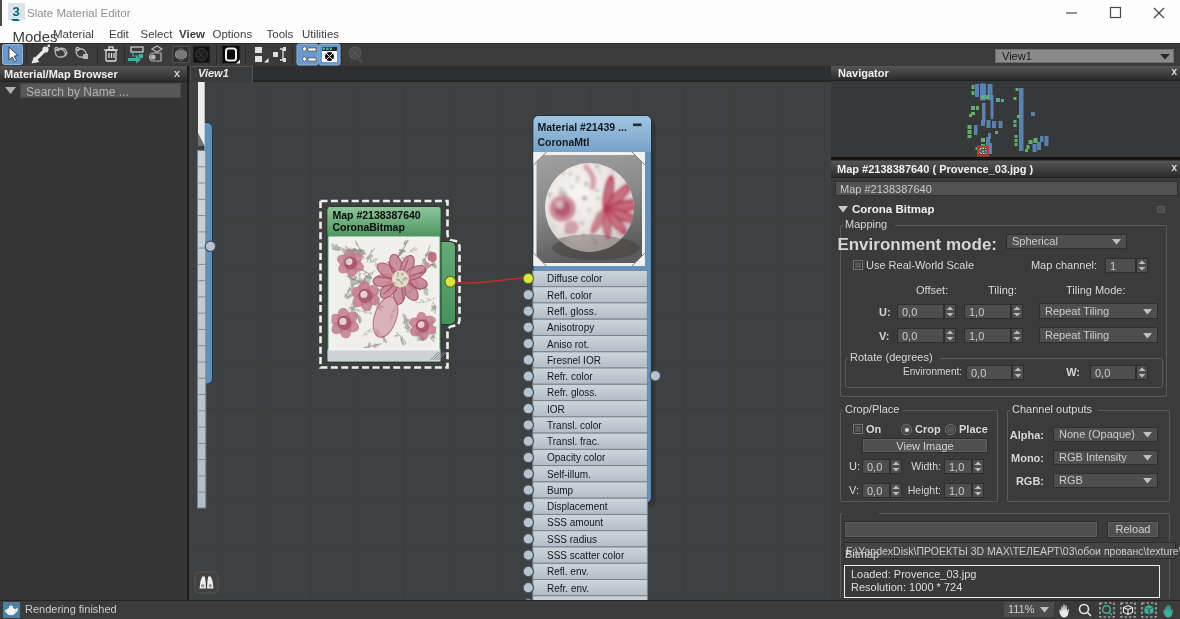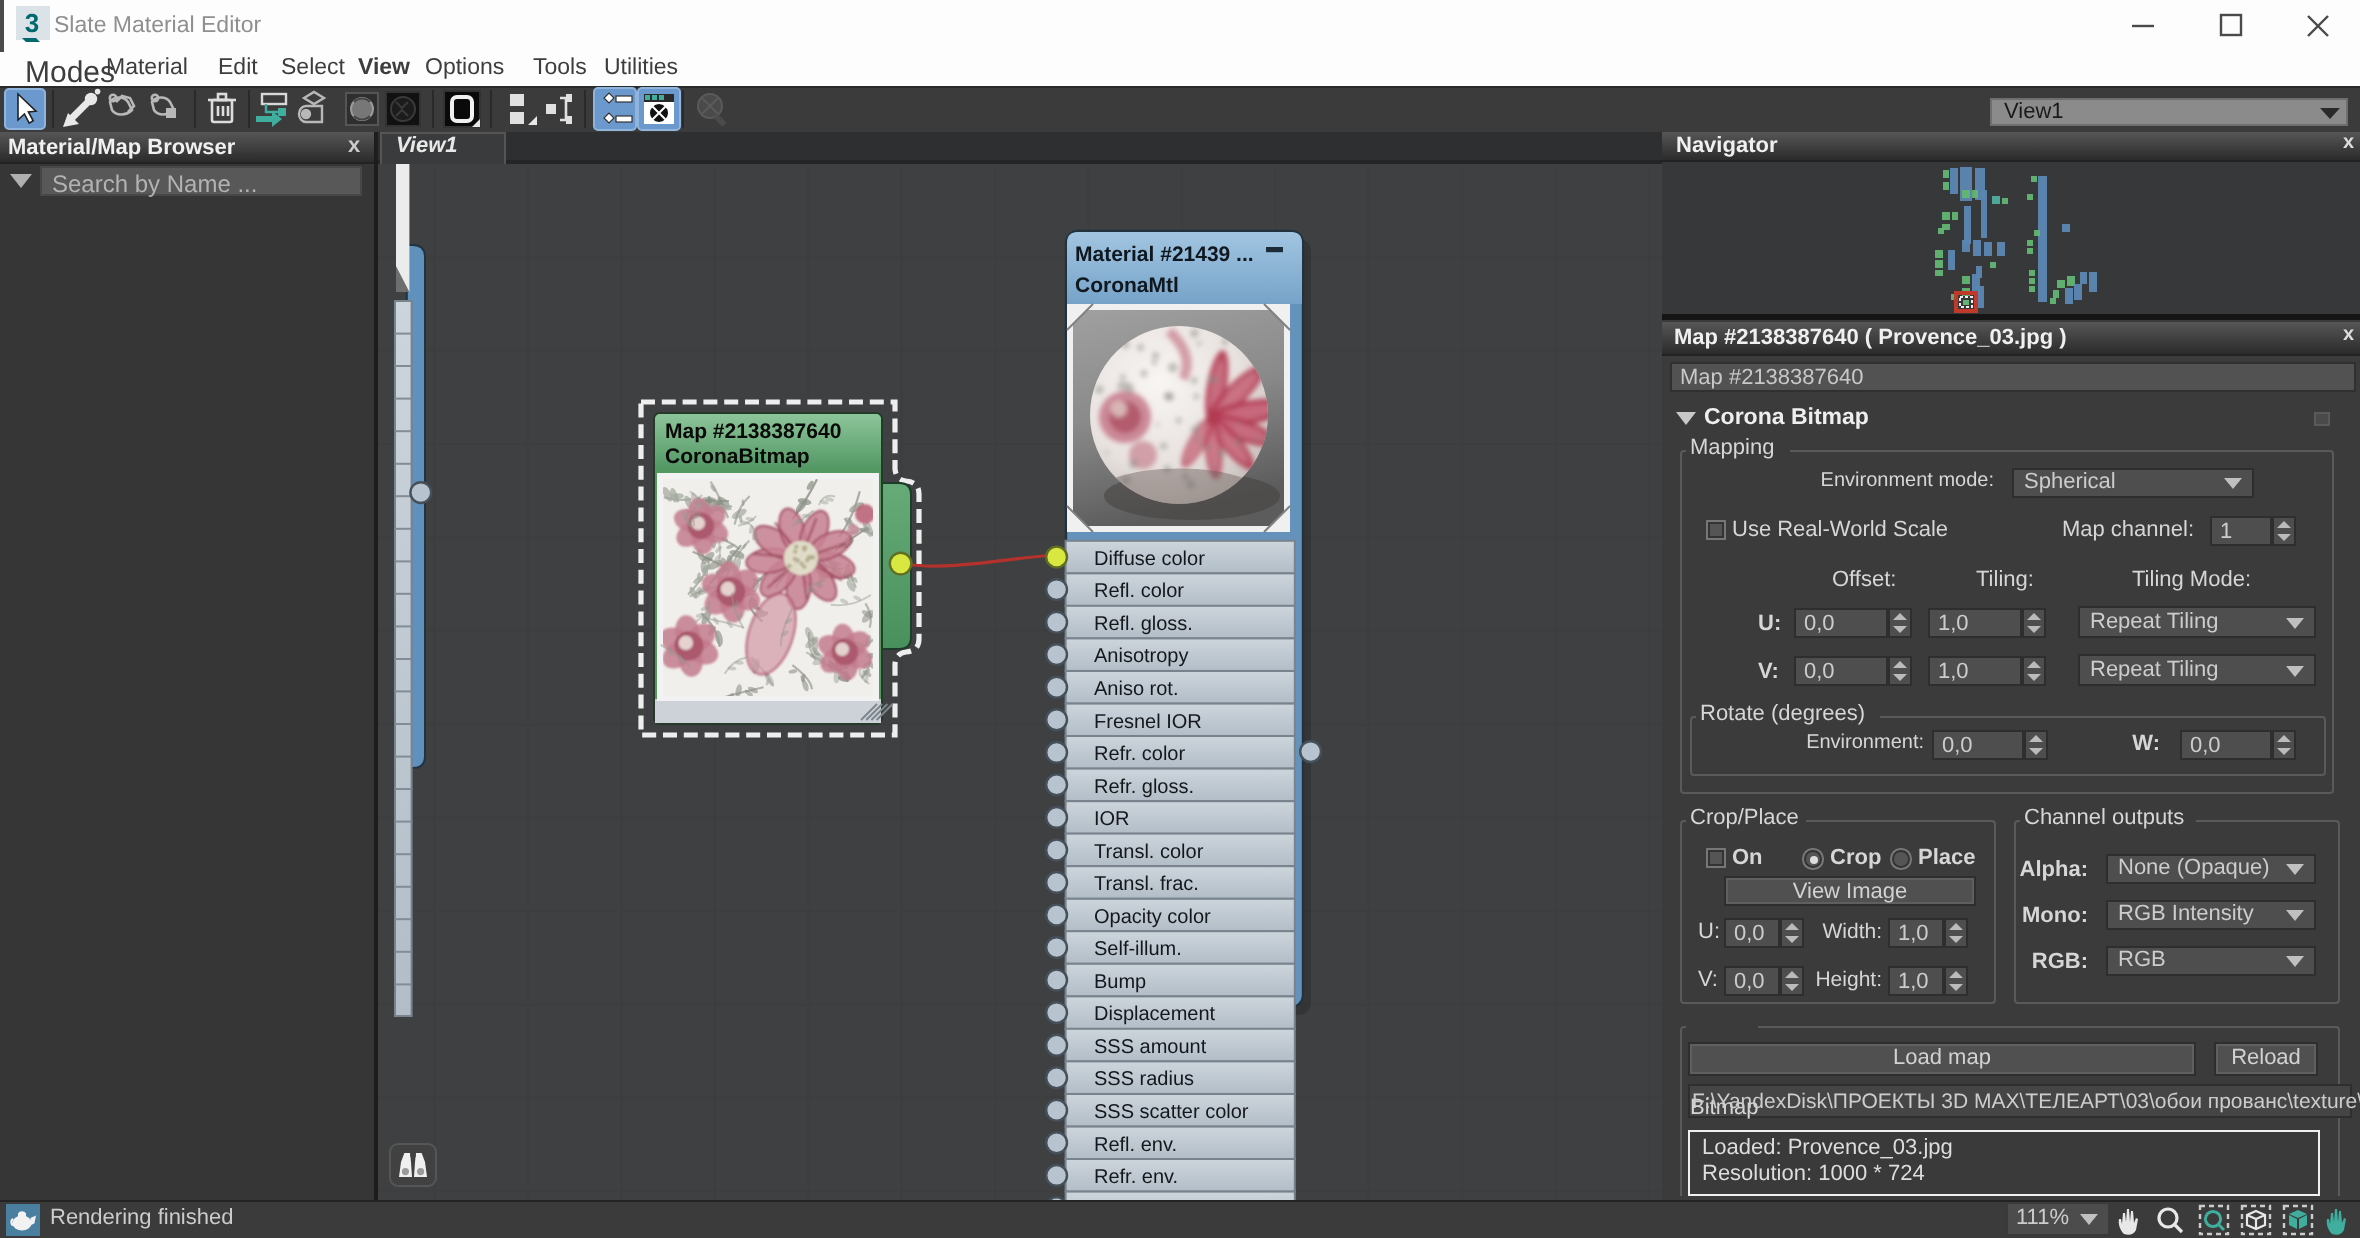--- a/index.html
+++ b/index.html
@@ -771,21 +771,21 @@
 <div style="position:absolute;left:835px;top:181px;width:343px;height:15px;background:#525252;border:1px solid #303030;"></div>
 <div style="position:absolute;left:840px;top:182.5px;font-size:11px;color:#c8c8c8;font-weight:normal;white-space:nowrap;">Map #2138387640</div>
 <svg class="abs" style="left:838px;top:206px;" width="10" height="7">
       <path d="M0 0 L10 0 L5 6.5 Z" fill="#c8c8c8"></path>
     </svg>
 <div style="position:absolute;left:852px;top:203px;font-size:11.5px;color:#eeeeee;font-weight:bold;white-space:nowrap;">Corona Bitmap</div>
 <div style="position:absolute;left:1157px;top:206px;width:8px;height:7px;background:#4a4a4a;border:1px solid #5a5a5a;"></div>
 <div style="position:absolute;left:840px;top:225px;width:327px;height:172px;border:1px solid #5a5a5a;border-radius:2px;"></div>
     <div style="position:absolute;left:843px;top:219px;width:52px;height:12px;background:#3b3b3c;"></div>
     <div style="position:absolute;left:845px;top:218px;font-size:11px;color:#d6d6d6;font-weight:normal;white-space:nowrap;">Mapping</div>
-<div style="position:absolute;right:183px;top:235px;font-size:10px;color:#d6d6d6;font-weight:normal;white-space:nowrap;">Environment mode:</div>
+<div style="position:absolute;right:183px;top:235px;font-size:17px;color:#d6d6d6;font-weight:bold;white-space:nowrap;">Environment mode:</div>
 <div style="position:absolute;left:1006px;top:234px;width:121px;height:15px;background:#4e4e4e;border:1px solid #2e2e2e;"></div>
     <div style="position:absolute;left:1012px;top:235.0px;font-size:11px;color:#cccccc;font-weight:normal;white-space:nowrap;">Spherical</div>
     <svg class="abs" style="left:1112px;top:239.0px;" width="10" height="6">
       <path d="M0 0 L9 0 L4.5 5.5 Z" fill="#c0c0c0"></path>
     </svg>
 <div style="position:absolute;left:853px;top:260px;width:10px;height:10px;background:#555;border:1px solid #777;box-shadow:inset 0 0 0 1px #333;"></div>
 <div style="position:absolute;left:866px;top:259px;font-size:11px;color:#d6d6d6;font-weight:normal;white-space:nowrap;">Use Real-World Scale</div>
 <div style="position:absolute;right:83px;top:259px;font-size:11px;color:#d6d6d6;font-weight:normal;white-space:nowrap;">Map channel:</div>
 <div style="position:absolute;left:1105px;top:258px;width:31px;height:15px;background:#4e4e4e;border:1px solid #2e2e2e;"></div>
     <div style="position:absolute;left:1110px;top:259.5px;font-size:11px;color:#cccccc;font-weight:normal;white-space:nowrap;">1</div>
@@ -920,21 +920,20 @@
 <div style="position:absolute;left:1053px;top:473px;width:105px;height:15px;background:#4e4e4e;border:1px solid #2e2e2e;"></div>
     <div style="position:absolute;left:1059px;top:474.0px;font-size:11px;color:#cccccc;font-weight:normal;white-space:nowrap;">RGB</div>
     <svg class="abs" style="left:1143px;top:478.0px;" width="10" height="6">
       <path d="M0 0 L9 0 L4.5 5.5 Z" fill="#c0c0c0"></path>
     </svg>
 <div style="position:absolute;left:840px;top:513px;width:330px;height:85px;border:1px solid #5a5a5a;border-bottom:none;border-radius:2px 2px 0 0;"></div>
 <div style="position:absolute;left:844px;top:542px;width:332px;height:17px;background:#454545;border:1px solid #2e2e2e;"></div>
 <div style="position:absolute;left:843px;top:507px;width:36px;height:12px;background:#3b3b3c;"></div>
 <div style="position:absolute;left:845px;top:506px;font-size:11px;color:#d6d6d6;font-weight:normal;white-space:nowrap;margin-top:42px;">Bitmap</div>
 <div style="position:absolute;left:844px;top:520.5px;width:254px;height:17px;background:#505050;border:1px solid #2e2e2e;box-shadow:inset 0 0 0 1px #5f5f5f;"></div>
-    <div style="position:absolute;left:844px;top:520.5px;width:254px;height:17px;display:flex;align-items:center;justify-content:center;font-size:11px;color:#d2d2d2;">Load map</div>
 <div style="position:absolute;left:1107px;top:520.5px;width:52px;height:17px;background:#505050;border:1px solid #2e2e2e;box-shadow:inset 0 0 0 1px #5f5f5f;"></div>
     <div style="position:absolute;left:1107px;top:520.5px;width:52px;height:17px;display:flex;align-items:center;justify-content:center;font-size:11px;color:#d2d2d2;">Reload</div>
 <div style="position:absolute;left:846px;top:545px;font-size:10.5px;color:#cccccc;font-weight:normal;white-space:nowrap;">F:\YandexDisk\ПРОЕКТЫ 3D MAX\ТЕЛЕАРТ\03\обои прованс\texture\</div>
 <div style="position:absolute;left:844px;top:565px;width:316px;height:33px;background:#3a3a3b;border:1px solid #f0f0f0;"></div>
 <div style="position:absolute;left:851px;top:568px;font-size:11px;color:#dddddd;font-weight:normal;white-space:nowrap;">Loaded: Provence_03.jpg</div>
 <div style="position:absolute;left:851px;top:581px;font-size:11px;color:#dddddd;font-weight:normal;white-space:nowrap;">Resolution: 1000 * 724</div>
 <div style="position:absolute;left:0px;top:600px;width:1180px;height:19px;background:#3b3b3b;border-top:1px solid #232323;"></div>
 <div style="position:absolute;left:3px;top:602px;width:17px;height:16px;background:#4a7fa0;"><svg width="17" height="16" viewBox="0 0 17 16">
 <ellipse cx="8" cy="9.5" rx="4.8" ry="3.8" fill="#f2f2f2"></ellipse>
 <rect x="6" y="4.5" width="4" height="2.5" fill="#f2f2f2"></rect>

